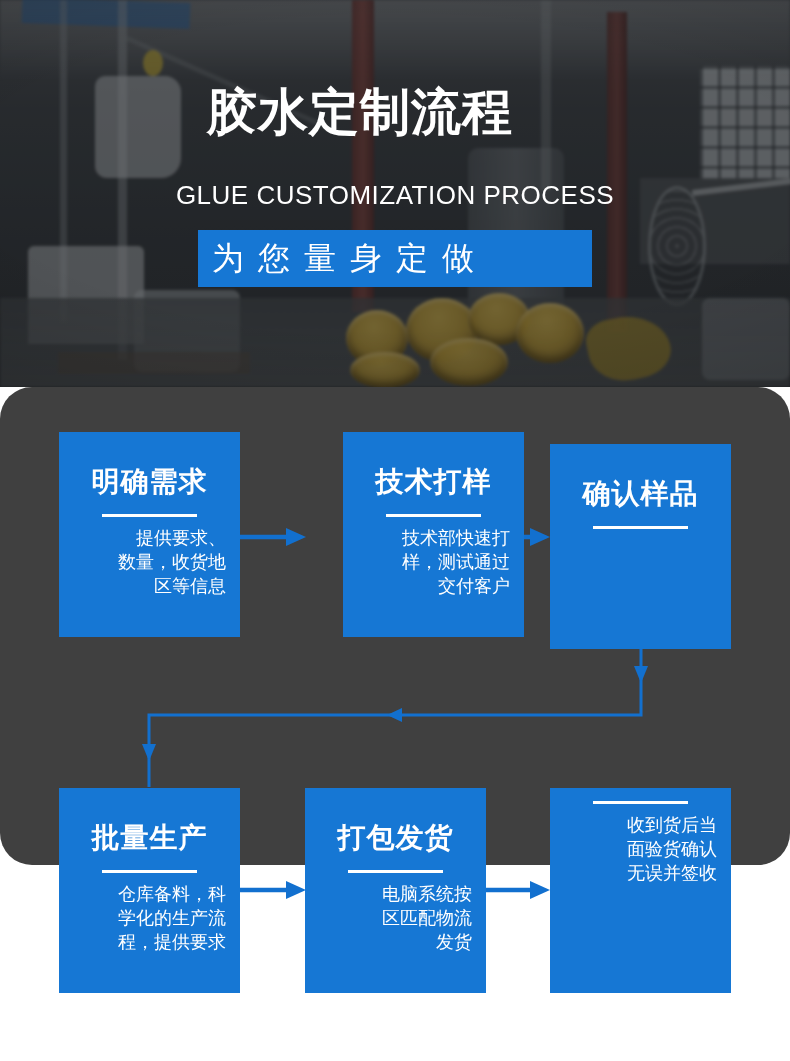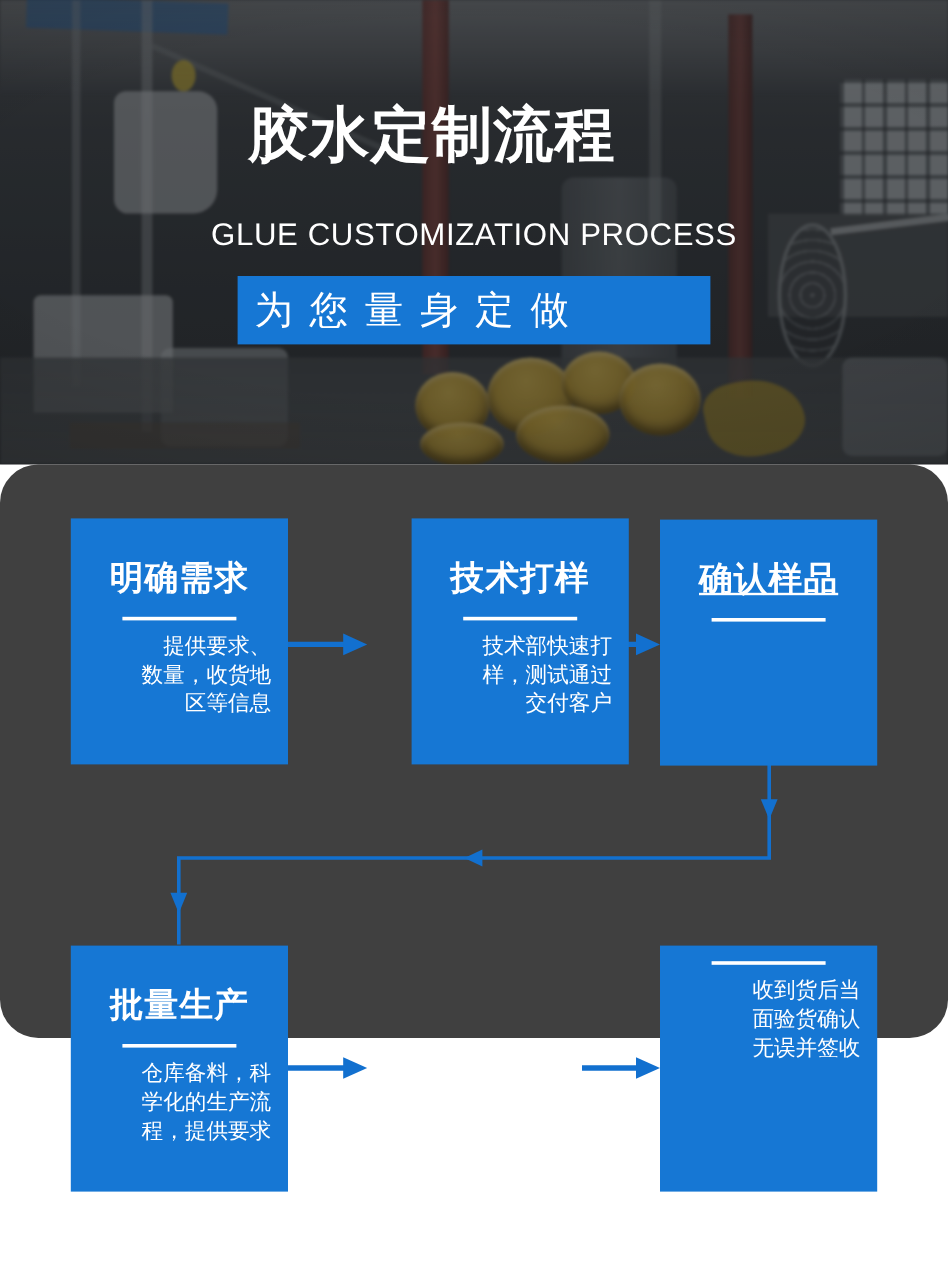--- a/index.html
+++ b/index.html
@@ -64,21 +64,21 @@
     background:var(--primary-blue);color:var(--text-white);
     font-size:32px;line-height:57px;text-align:left;letter-spacing:14px;text-indent:14px;}
 
   
   .flow{position:absolute;left:0;top:387px;width:790px;height:478px;background:#404040;border-radius:32px;}
   .connectors{position:absolute;inset:0;width:790px;height:674px;}
   .conn-line{stroke:var(--arrow-blue);stroke-width:3;fill:none;}
   .conn-shaft{stroke:var(--arrow-blue);stroke-width:4.5;fill:none;}
   .conn-head{fill:var(--arrow-blue);}
   .step{position:absolute;width:181px;height:205px;background:var(--primary-blue);color:var(--text-white);}
-  .s1{left:59px;top:45px;}  .s2{left:305px;top:45px;margin-left:38px;}  .s3{left:550px;top:46px;text-decoration:underline;}
+  .s1{left:59px;top:45px;}  .s2{left:305px;top:45px;margin-left:38px;}  .s3{left:550px;top:57px;}
   .s4{left:59px;top:401px;} .s5{left:305px;top:401px;} .s6{left:550px;top:401px;}
   .step-title{margin-top:31px;text-align:center;font-size:28px;font-weight:700;letter-spacing:1px;}
   .step-divider{width:95px;height:3px;background:#ffffff;margin:13px auto 0 auto;}
   .step-desc{margin:9px 14px 0 22px;font-size:18px;line-height:24px;text-align:right;white-space:pre-line;}
 </style>
 </head>
 <body>
 
 <div class="screen">
 
@@ -172,20 +172,27 @@
     </div>
 
     <div class="step s4">
       <div class="step-title">批量生产</div>
       <div class="step-divider"></div>
       <div class="step-desc">仓库备料，科
 学化的生产流
 程，提供要求</div>
     </div>
 
+    <div class="step s5">
+      <div class="step-title">打包发货</div>
+      <div class="step-divider"></div>
+      <div class="step-desc">电脑系统按
+区匹配物流
+发货</div>
+    </div>
 
     <div class="step s6">
       <div class="step-divider"></div>
       <div class="step-desc">收到货后当
 面验货确认
 无误并签收</div>
     </div>
 
   </section>
 </div>

